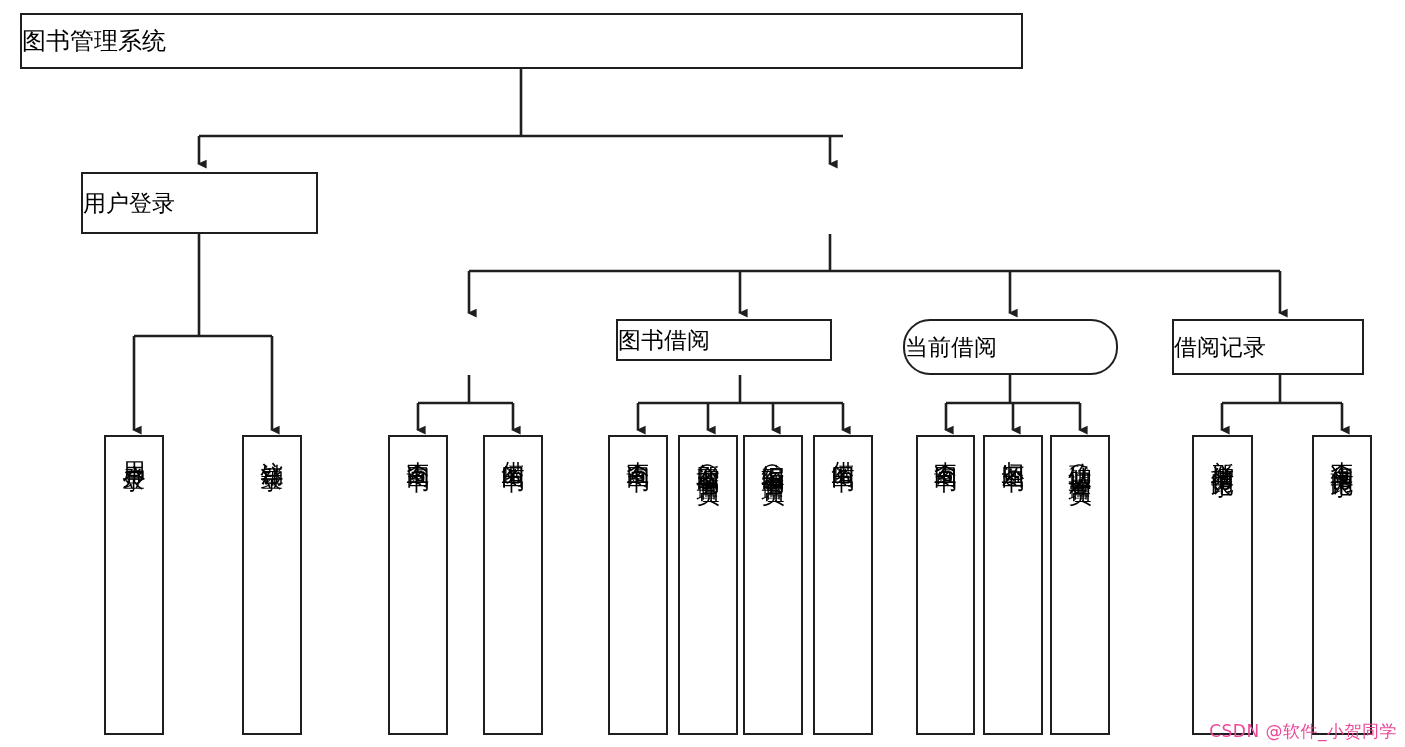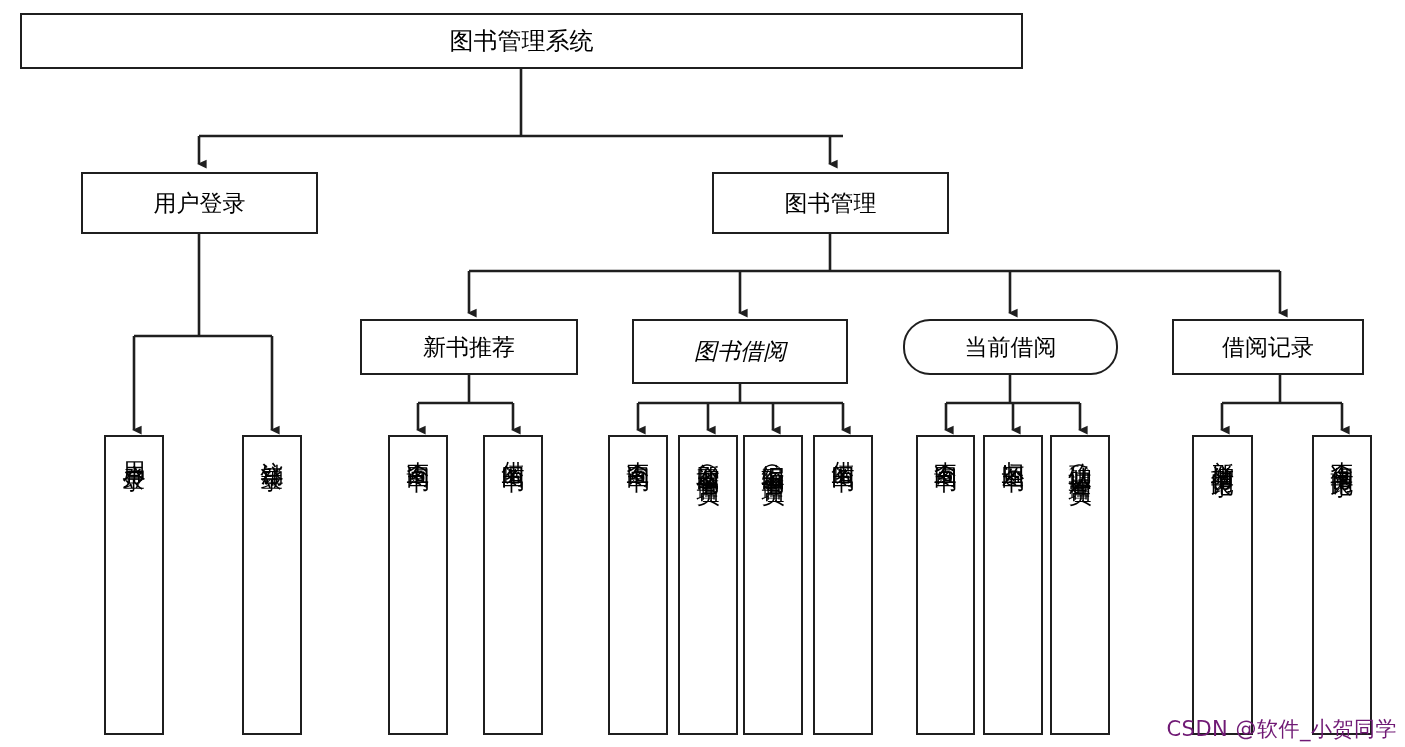--- a/index.html
+++ b/index.html
@@ -25,21 +25,20 @@
     height: 747px;
     pointer-events: none;
   }
   .node {
     position: absolute;
     box-sizing: border-box;
     background: #ffffff;
     border: 2px solid #1f1f1f;
     display: flex;
     align-items: center;
-    justify-content: center;
     color: #000000;
     z-index: 2;
   }
   .node .label {
     display: block;
     text-align: center;
     line-height: 1.25;
     white-space: nowrap;
   }
   
@@ -63,22 +62,22 @@
     line-height: 1;
     white-space: nowrap;
   }
   .v-node.tall .label {
     padding-top: 2px;
   }
   .watermark {
     position: absolute;
     right: 8px;
     bottom: 4px;
-    font-size: 21px;
-    color: #701a75;
+    font-size: 17px;
+    color: #ec4899;
     letter-spacing: 0.5px;
     z-index: 3;
     white-space: nowrap;
   }
 </style>
 </head>
 <body>
 
 <div id="canvas">
 
@@ -133,28 +132,22 @@
     </g>
   </svg>
 
   <div class="node h-node root" style="left:20px; top:13px; width:1003px; height:56px;">
     <span class="label">图书管理系统</span>
   </div>
 
   <div class="node h-node" style="left:81px; top:172px; width:237px; height:62px;">
     <span class="label">用户登录</span>
   </div>
-  <div class="node h-node" style="left:712px; top:172px; width:237px; height:62px;">
-    <span class="label">图书管理</span>
-  </div>
-
-  <div class="node h-node" style="left:360px; top:319px; width:218px; height:56px;">
-    <span class="label">新书推荐</span>
-  </div>
-  <div class="node h-node" style="left:632px; top:319px; width:216px; height:65px;font-style:italic;">
+
+  <div class="node h-node" style="left:616px; top:319px; width:216px; height:42px;">
     <span class="label">图书借阅</span>
   </div>
   <div class="node h-node" style="left:903px; top:319px; width:215px; height:56px;border-radius:27px;">
     <span class="label">当前借阅</span>
   </div>
   <div class="node h-node" style="left:1172px; top:319px; width:192px; height:56px;">
     <span class="label">借阅记录</span>
   </div>
 
   <div class="node v-node" style="left:104px; top:435px; width:60px; height:300px;">

